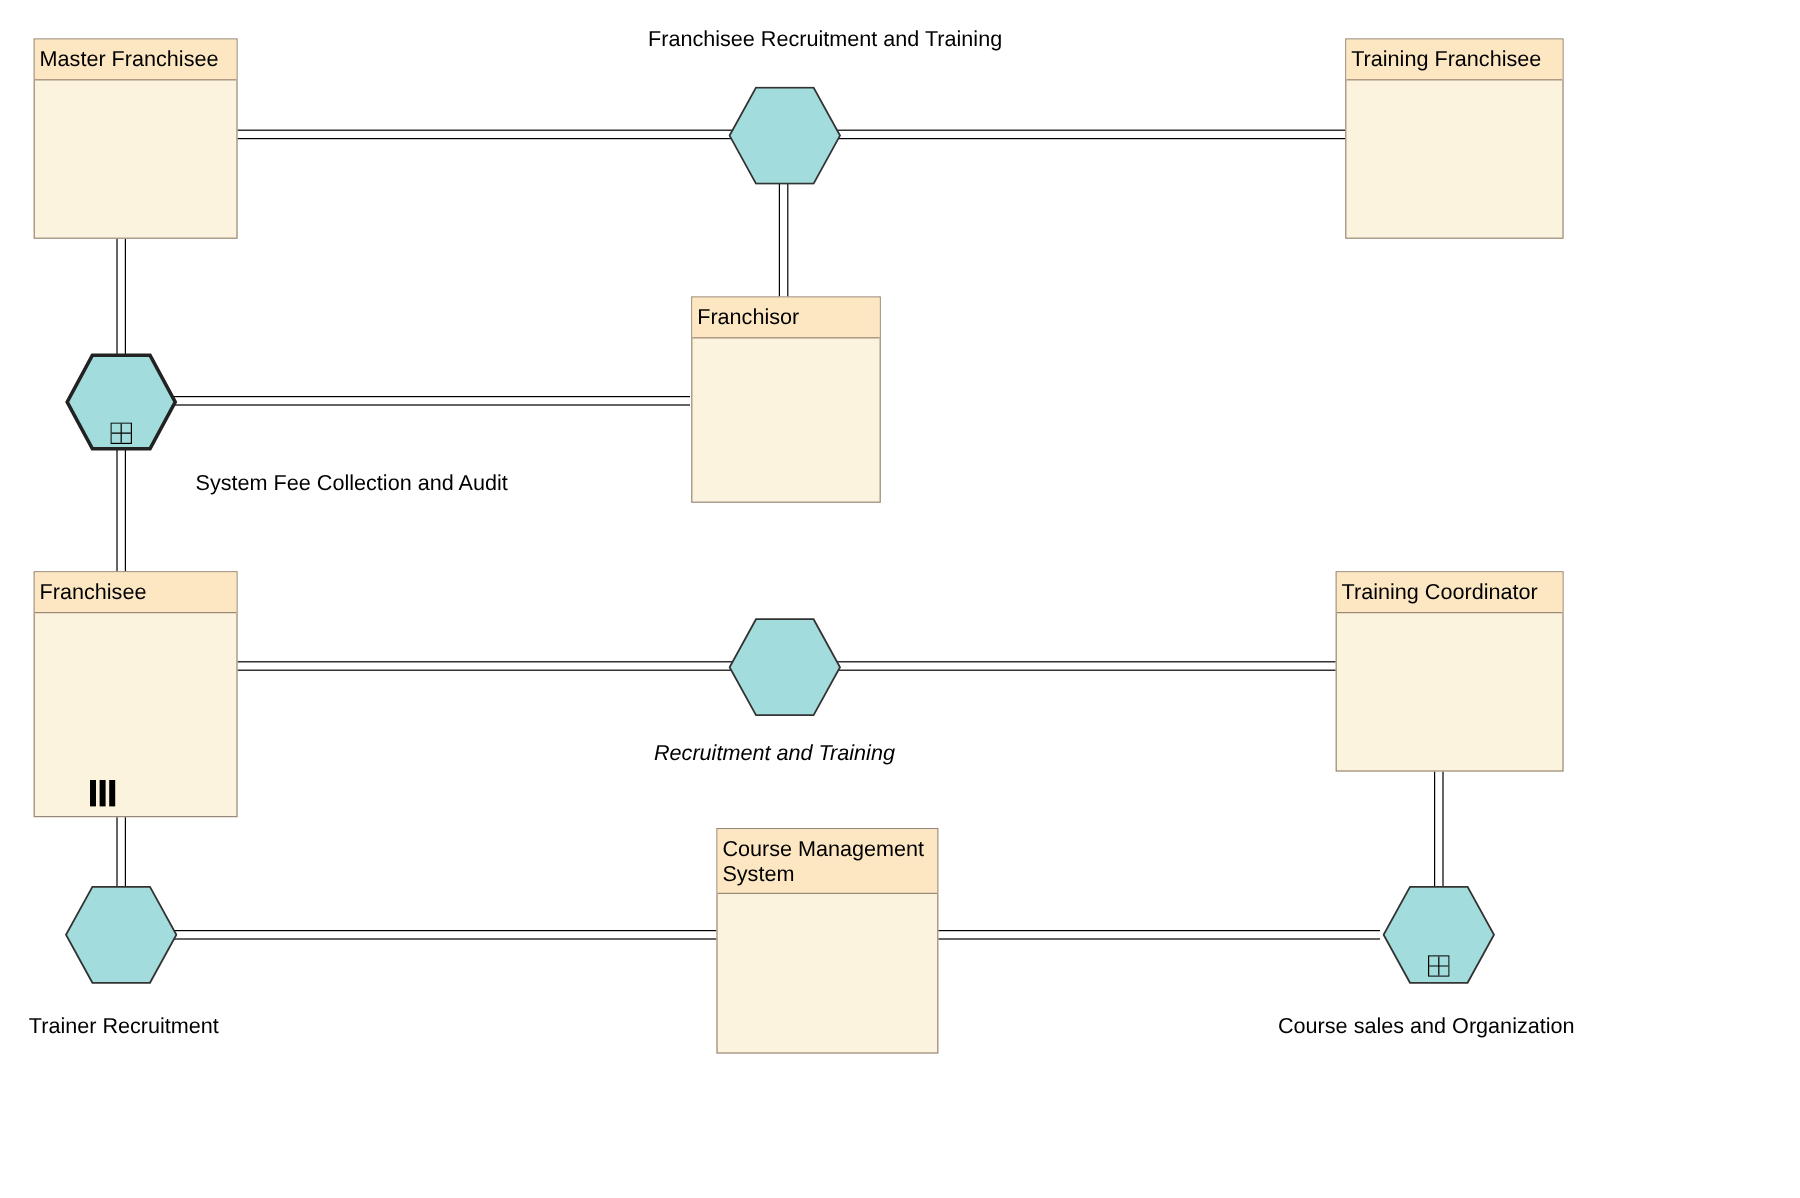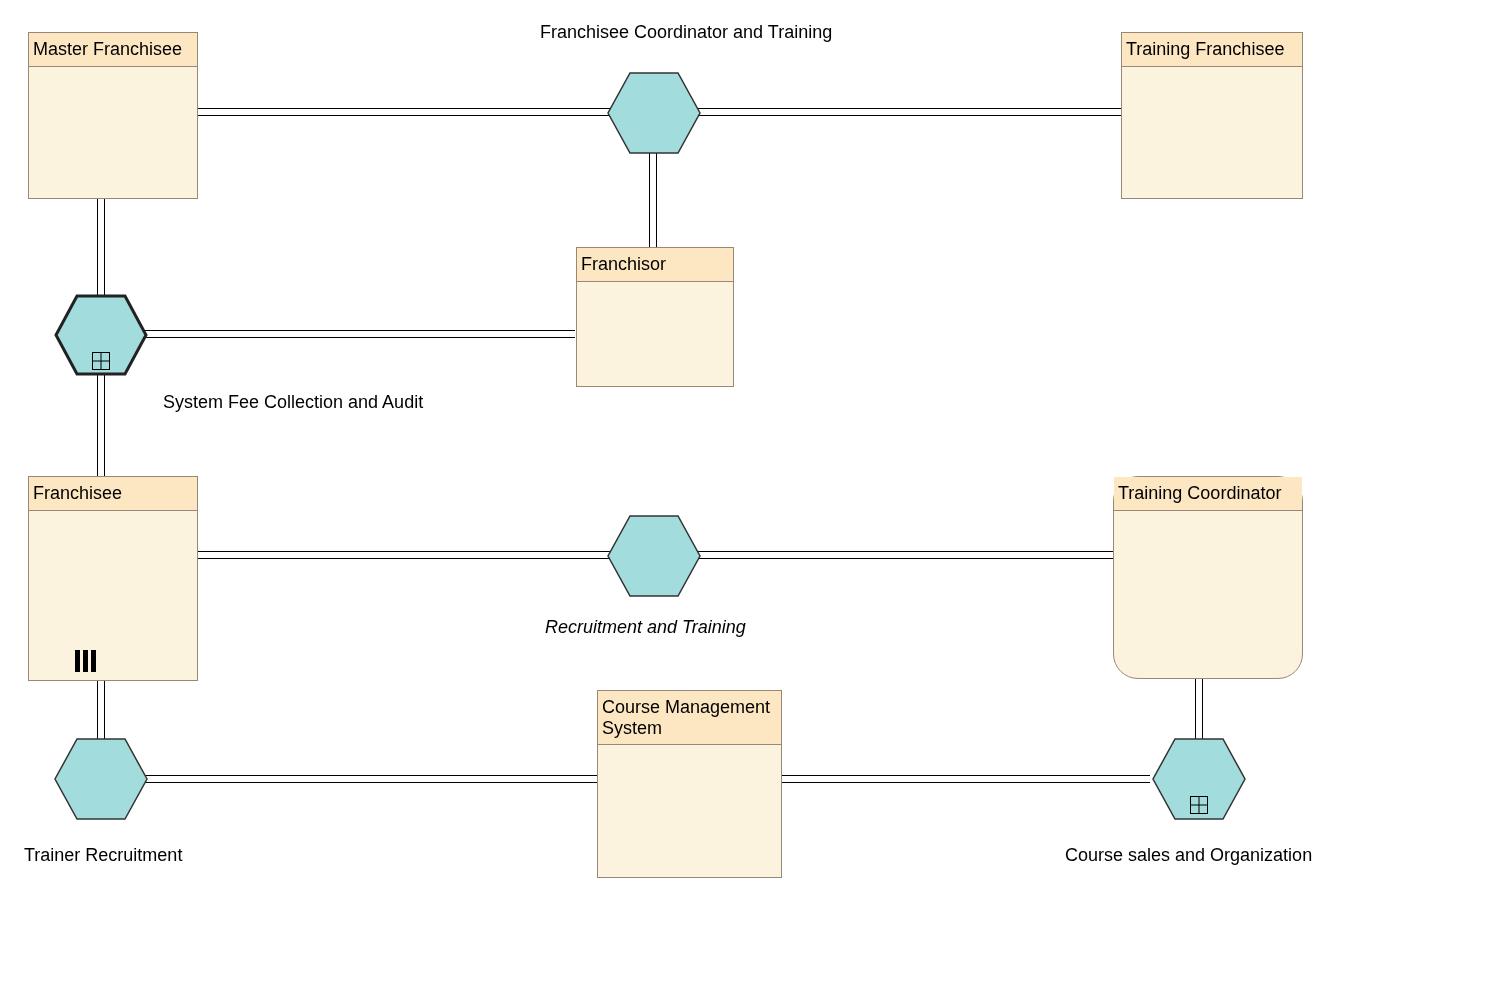--- a/index.html
+++ b/index.html
@@ -84,21 +84,21 @@
     width: 18px;
     height: 18px;
   }
   .sub-marker svg { width:18px; height:18px; display:block;}
 </style>
 </head>
 <body>
 
 <div class="canvas">
 
-  <div class="label" style="left:540px; top:22px;">Franchisee Coordinator and Training</div>
+  <div class="label" style="left:540px; top:22px;">Franchisee Recruitment and Training</div>
 
   <div class="dbl-h" style="left:190px; top:108px; width:420px;"></div>
 
   <div class="dbl-h" style="left:695px; top:108px; width:430px;"></div>
 
   <div class="dbl-v" style="left:649px; top:150px; height:100px;"></div>
 
   <div class="dbl-v" style="left:97px; top:195px; height:105px;"></div>
 
   <div class="dbl-h" style="left:145px; top:330px; width:430px;"></div>
@@ -118,34 +118,34 @@
   <div class="dbl-v" style="left:1195px; top:640px; height:100px;"></div>
 
   <div class="pool" style="left:28px; top:32px; width:170px; height:167px;">
     <div class="pool-header">Master Franchisee</div>
   </div>
 
   <div class="pool" style="left:1121px; top:32px; width:182px; height:167px;">
     <div class="pool-header">Training Franchisee</div>
   </div>
 
-  <div class="pool" style="left:576px; top:247px; width:158px; height:140px;">
+  <div class="pool" style="left:576px; top:247px; width:158px; height:172px;">
     <div class="pool-header">Franchisor</div>
   </div>
 
   <div class="pool" style="left:28px; top:476px; width:170px; height:205px;">
     <div class="pool-header">Franchisee</div>
     <div class="mi-marker" style="left:46px; bottom:8px;">
       <span></span>
         <span></span>
         <span></span>
     </div>
   </div>
 
-  <div class="pool" style="left:1113px; top:476px; width:190px; height:203px;border-radius:25px;">
+  <div class="pool" style="left:1113px; top:476px; width:190px; height:167px;">
     <div class="pool-header">Training Coordinator</div>
   </div>
 
   <div class="pool" style="left:597px; top:690px; width:185px; height:188px;">
     <div class="pool-header" style="min-height:46px;">Course Management System</div>
   </div>
 
   <div class="hex" style="left:607px; top:72px;">
     <svg viewBox="0 0 94 82">
         <polygon points="23,1 71,1 93,41 71,81 23,81 1,41" fill="#a3dcdc" stroke="#333" stroke-width="1.5"></polygon>

